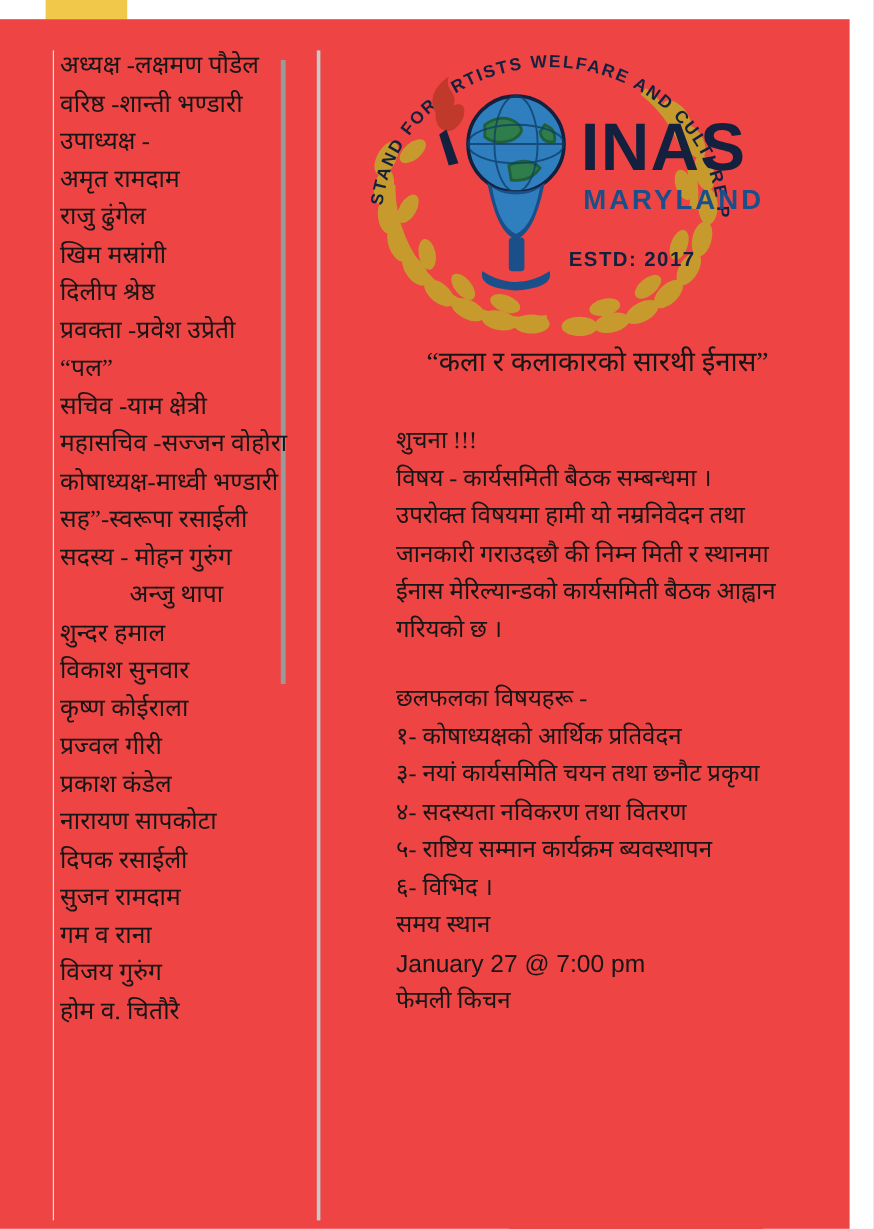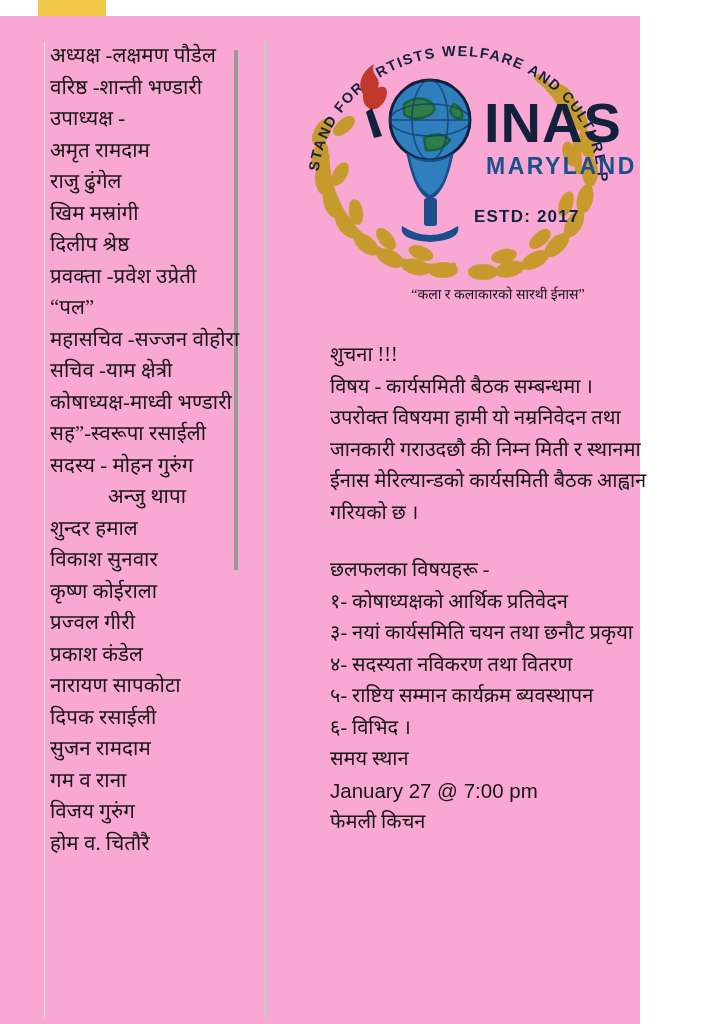--- a/index.html
+++ b/index.html
@@ -23,23 +23,23 @@
     top: 0;
     width: 68px;
     height: 16px;
     background: #f2c84b;
   }
 
   .page {
     position: absolute;
     left: 0;
     top: 16px;
-    width: 640px;
+    width: 708px;
     height: 1008px;
-    background: #f9a8d4;
+    background: #ef4444;
   }
 
   
   .divider {
     position: absolute;
     left: 264px;
     top: 26px;
     width: 3px;
     height: 975px;
     background: #c9c9c9;
@@ -90,21 +90,21 @@
   .logo-svg { display:block; }
 
   
   .right-col {
     position: absolute;
     left: 288px;
     top: 268px;
     width: 420px;
   }
   .tagline {
-    font-size: 14px;
+    font-size: 23px;
     text-align: center;
     margin: 0 0 36px 0;
     white-space: nowrap;
   }
   .right-col .rline {
     font-size: 20px;
     line-height: 31.5px;
     white-space: nowrap;
     margin-left: 42px;
   }
@@ -129,22 +129,22 @@
   <div class="left-col">
     <div class="line">अध्यक्ष -लक्षमण पौडेल</div>
     <div class="line">वरिष्ठ -शान्ती भण्डारी</div>
     <div class="line">उपाध्यक्ष -</div>
     <div class="line">अमृत रामदाम</div>
     <div class="line">राजु ढुंगेल</div>
     <div class="line">खिम मस्रांगी</div>
     <div class="line">दिलीप श्रेष्ठ</div>
     <div class="line">प्रवक्ता -प्रवेश उप्रेती</div>
     <div class="line">“पल”</div>
+    <div class="line">सचिव -याम क्षेत्री</div>
     <div class="line">महासचिव -सज्जन वोहोरा</div>
-    <div class="line">सचिव -याम क्षेत्री</div>
     <div class="line">कोषाध्यक्ष-माध्वी भण्डारी</div>
     <div class="line">सह”-स्वरूपा रसाईली</div>
     <div class="line">सदस्य - मोहन गुरुंग</div>
     <div class="line indent">अन्जु  थापा</div>
     <div class="line">शुन्दर हमाल</div>
     <div class="line">विकाश सुनवार</div>
     <div class="line">कृष्ण कोईराला</div>
     <div class="line">प्रज्वल गीरी</div>
     <div class="line">प्रकाश कंडेल</div>
     <div class="line">नारायण सापकोटा</div>

